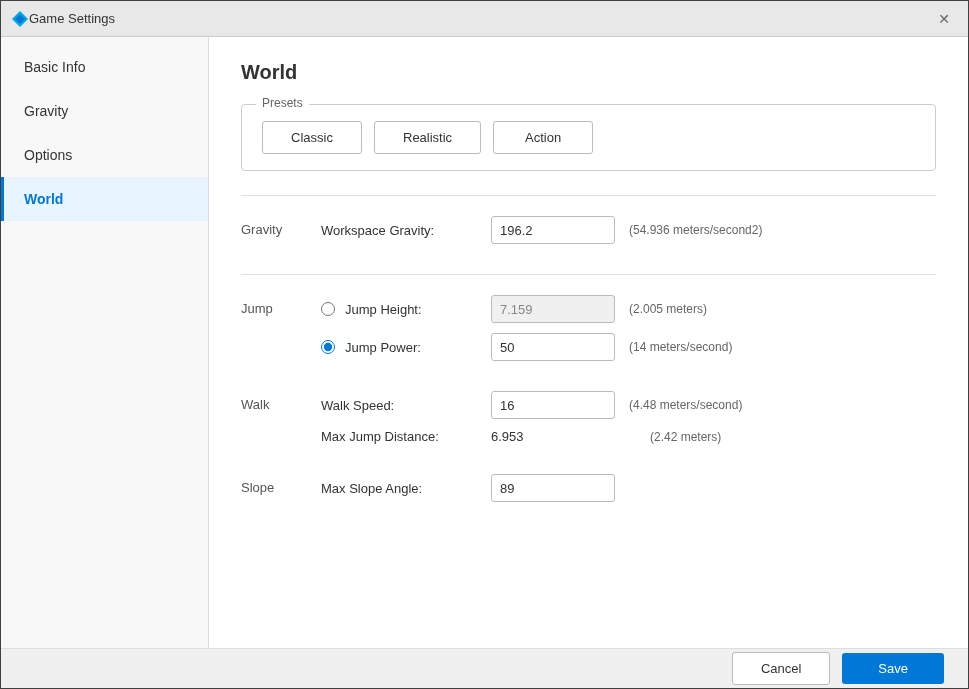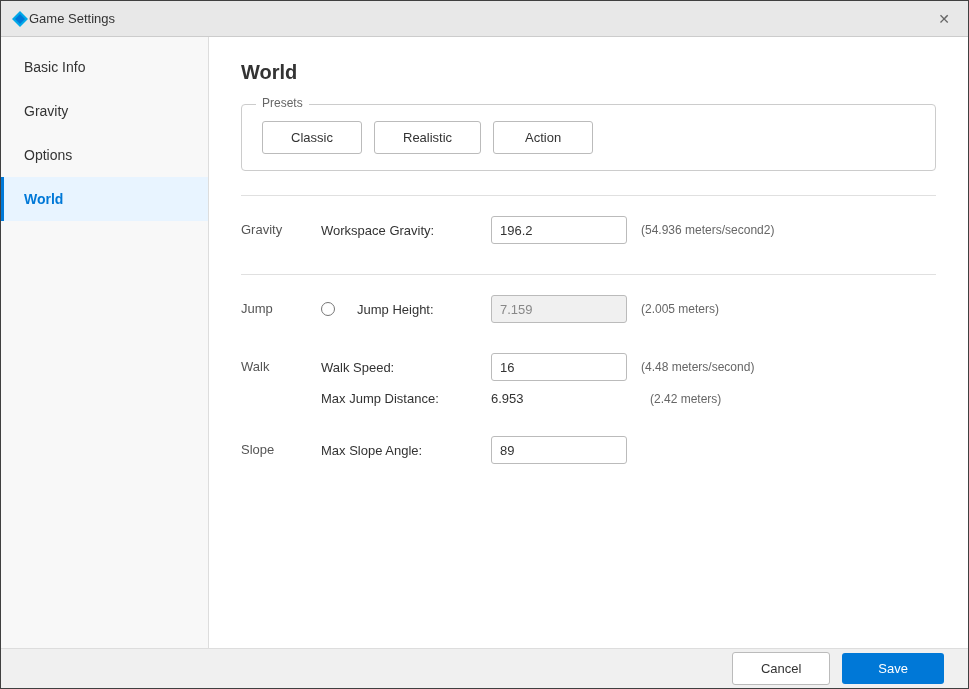--- a/index.html
+++ b/index.html
@@ -147,42 +147,42 @@
       align-items: center;
       margin-bottom: 10px;
     }
     .field-label {
       width: 170px;
       font-size: 13px;
       color: #333;
       flex-shrink: 0;
     }
     .field-input {
-      width: 136px;
+      width: 124px;
       height: 28px;
       border: 1px solid #bbb;
       border-radius: 3px;
       padding: 0 8px;
       font-size: 13px;
       color: #333;
       background: #fff;
     }
     .field-input.disabled {
       background: #f0f0f0;
       color: #888;
     }
     .field-unit {
       margin-left: 14px;
       font-size: 12px;
       color: #666;
     }
     .radio-label {
       display: flex;
       align-items: center;
-      gap: 22px;
+      gap: 10px;
     }
     .radio-input {
       width: 14px;
       height: 14px;
       accent-color: #0078d7;
       flex-shrink: 0;
     }
     .static-value {
       font-size: 13px;
       color: #333;
@@ -282,20 +282,30 @@
             <div class="field-row">
               <span class="field-label">
                 <label class="radio-label">
                   <input type="radio" class="radio-input" name="jump-mode" style="">
                   <span>Jump Height:</span>
                 </label>
               </span>
               <input class="field-input disabled" type="text" disabled="" value="7.159" style="">
               <span class="field-unit">(2.005 meters)</span>
             </div>
+            <div class="field-row">
+              <span class="field-label">
+                <label class="radio-label">
+                  <input type="radio" class="radio-input" name="jump-mode" checked="" style="">
+                  <span>Jump Power:</span>
+                </label>
+              </span>
+              <input class="field-input" type="text" value="50" style="">
+              <span class="field-unit">(14 meters/second)</span>
+            </div>
           </div>
         </div>
       </div>
 
       <div class="settings-section">
         <div class="settings-row">
           <div class="section-label">Walk</div>
           <div class="fields-area">
             <div class="field-row">
               <span class="field-label">Walk Speed:</span>

